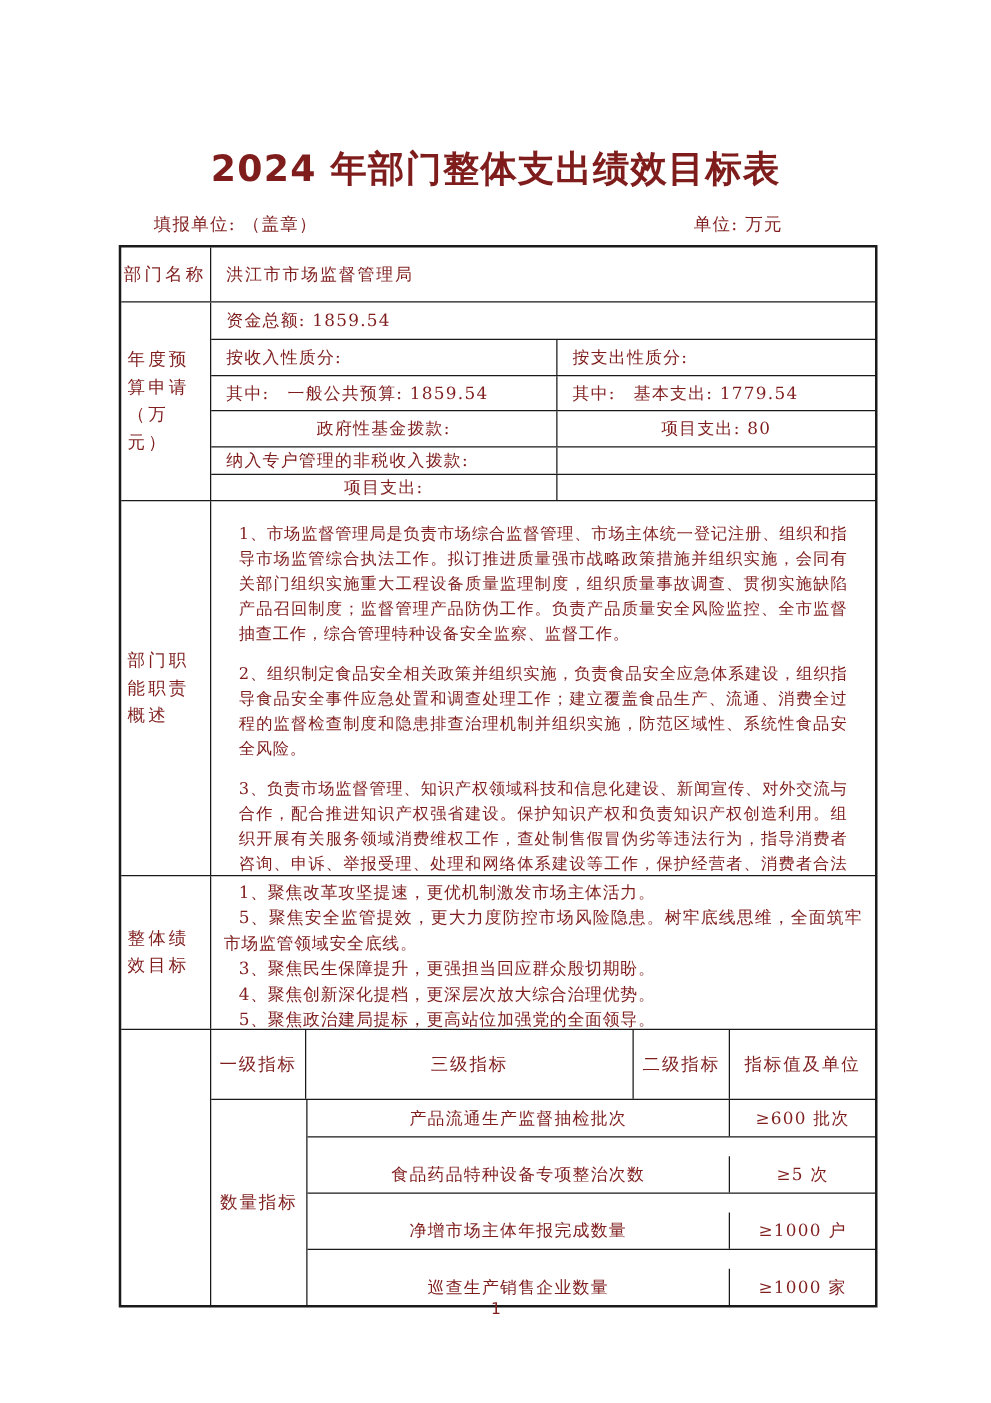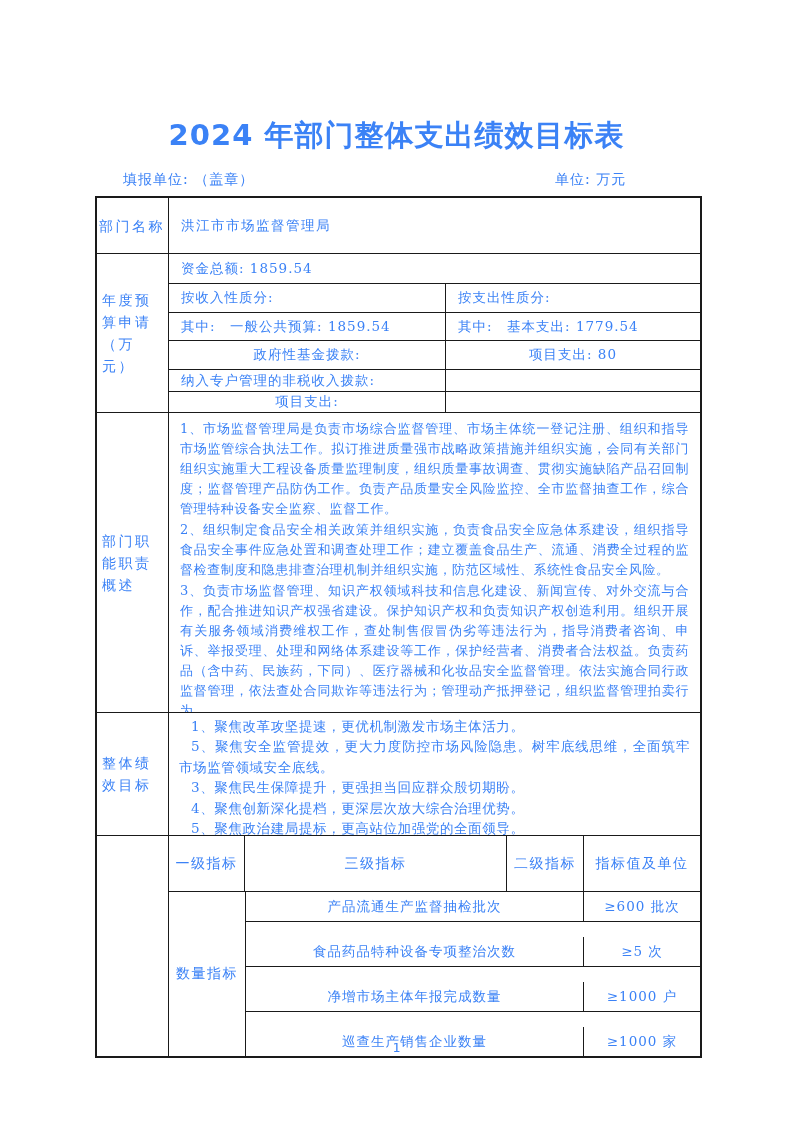--- a/index.html
+++ b/index.html
@@ -1,18 +1,18 @@
 <!DOCTYPE html>
 <html><head>
 <meta charset="utf-8">
 <style>
   html,body { margin:0; padding:0; background:#ffffff; }
   .page {
     position:relative; width:793px; height:1122px; background:#ffffff;
-    font-family:"DejaVu Serif","Liberation Serif",serif; color:#3b82f6;
+    font-family:"DejaVu Serif","Liberation Serif",serif; color:#7f1d1d;
     overflow:hidden;
   }
   .doc-title {
     position:absolute; top:116px; left:0; width:100%;
     text-align:center; font-size:29px; font-weight:bold;
     font-family:"DejaVu Sans","Liberation Sans",sans-serif;
     letter-spacing:1px;
   }
   .meta-row { position:absolute; top:171px; left:95px; width:607px; font-size:14px; }
   .meta-fill { position:absolute; left:28px; top:0; letter-spacing:1px; }
@@ -46,26 +46,26 @@
   .b-center { justify-content:center; padding-left:0; text-align:center; }
   .h30 { height:30px; } .h29 { height:29px; } .h28 { height:28px; }
   .h22 { height:22px; } .h20 { height:20px; }
 
   
   .text-cell {
     flex:1; padding:5px 10px 4px 10px; overflow:hidden;
     text-align:justify;
   }
   .duties-cell { font-size:13px; line-height:20px; letter-spacing:0.6px; }
-  .duties-cell p { margin:1px; }
+  .duties-cell p { margin:12px; }
   .goals-cell { font-size:13.5px; line-height:20.4px; letter-spacing:0.6px; padding-top:3px; }
   .goals-cell p { margin:0; text-indent:12px; }
   .duties-row { height:300px; }
   .goals-row { height:123px; }
-  .dept-row { height:56px; }
+  .dept-row { height:44px; }
 
   
   .ind-wrap { flex:1; display:flex; flex-direction:column; }
   .ind-header { display:flex; height:56px; }
   .ind-hcell {
     display:flex; align-items:center; justify-content:center;
     text-align:center; font-size:14px; letter-spacing:1.5px;
   }
   .ind-c1 { flex:0 0 76px; width:76px; }
   .ind-c2 { flex:0 0 77px; width:77px; }

